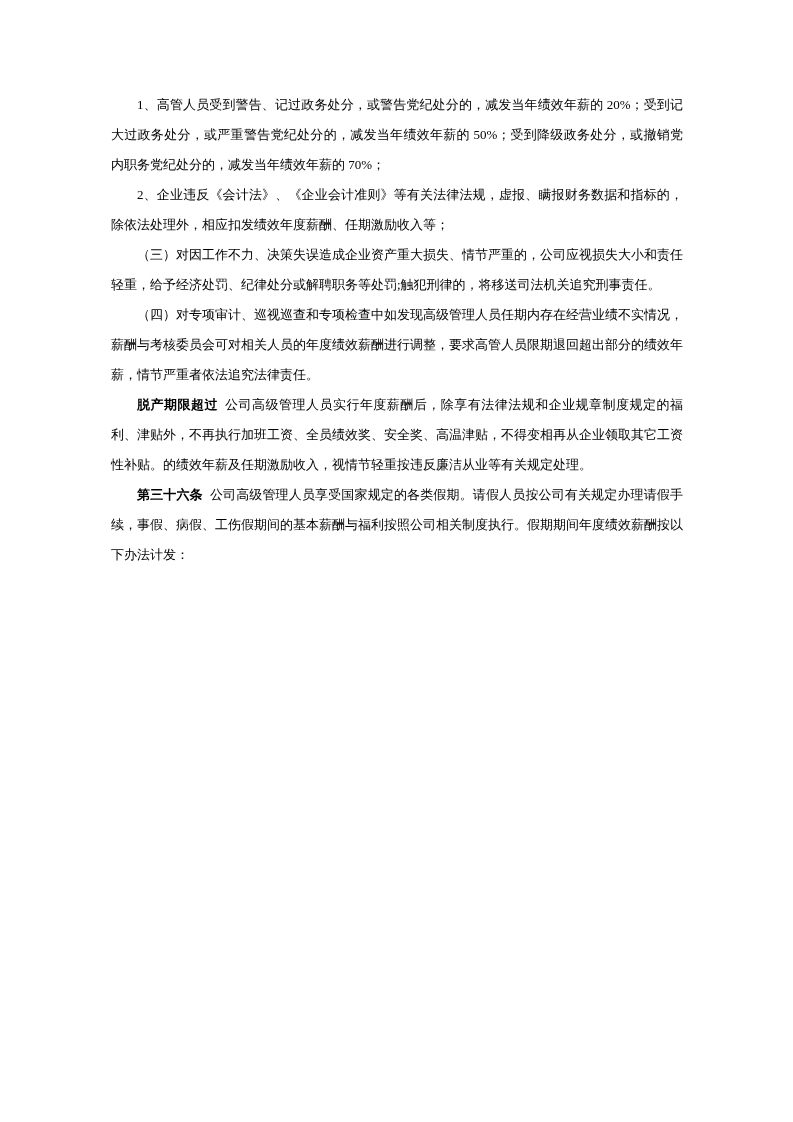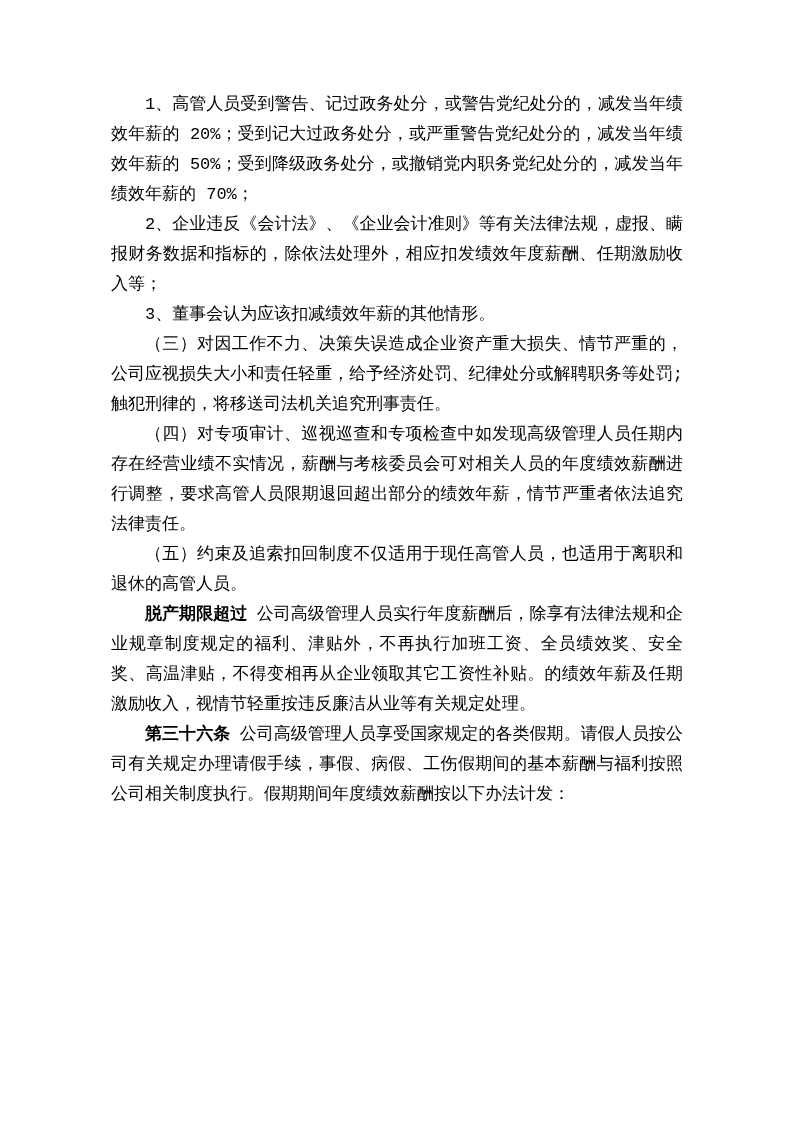--- a/index.html
+++ b/index.html
@@ -13,22 +13,22 @@
     height: 1122px;
     background: #ffffff;
     overflow: hidden;
   }
   .content {
     position: absolute;
     left: 111px;
     top: 90px;
     width: 572px;
     color: #000000;
-    font-family: Liberation Mono, monospace;
-    font-size: 17px;
+    font-family: Liberation Serif, serif;
+    font-size: 13px;
     line-height: 30px;
     text-align: justify;
   }
   .content p {
     margin: 0;
     padding: 0;
     text-indent: 2em;
   }
   .clause {
     font-weight: bold;
@@ -41,27 +41,25 @@
 </head>
 <body>
 
 <div class="page">
   <div class="content">
 
     <p><span>1、高管人员受到警告、记过政务处分，或警告党纪处分的，减发当年绩效年薪的 20%；受到记大过政务处分，或严重警告党纪处分的，减发当年绩效年薪的 50%；受到降级政务处分，或撤销党内职务党纪处分的，减发当年绩效年薪的 70%；</span></p>
 
     <p><span>2、企业违反《会计法》、《企业会计准则》等有关法律法规，虚报、瞒报财务数据和指标的，除依法处理外，相应扣发绩效年度薪酬、任期激励收入等；</span></p>
 
-    <p><span>3、董事会认为应该扣减绩效年薪的其他情形。</span></p>
 
     <p><span>（三）对因工作不力、决策失误造成企业资产重大损失、情节严重的，公司应视损失大小和责任轻重，给予经济处罚、纪律处分或解聘职务等处罚;触犯刑律的，将移送司法机关追究刑事责任。</span></p>
 
     <p><span>（四）对专项审计、巡视巡查和专项检查中如发现高级管理人员任期内存在经营业绩不实情况，薪酬与考核委员会可对相关人员的年度绩效薪酬进行调整，要求高管人员限期退回超出部分的绩效年薪，情节严重者依法追究法律责任。</span></p>
 
-    <p><span>（五）约束及追索扣回制度不仅适用于现任高管人员，也适用于离职和退休的高管人员。</span></p>
 
     <p><span class="clause">脱产期限超过</span><span>公司高级管理人员实行年度薪酬后，除享有法律法规和企业规章制度规定的福利、津贴外，不再执行加班工资、全员绩效奖、安全奖、高温津贴，不得变相再从企业领取其它工资性补贴。的绩效年薪及任期激励收入，视情节轻重按违反廉洁从业等有关规定处理。</span></p>
 
 
 
     <p><span class="clause">第三十六条</span><span>公司高级管理人员享受国家规定的各类假期。请假人员按公司有关规定办理请假手续，事假、病假、工伤假期间的基本薪酬与福利按照公司相关制度执行。假期期间年度绩效薪酬按以下办法计发：</span></p>
 
   </div>
 </div>
 

